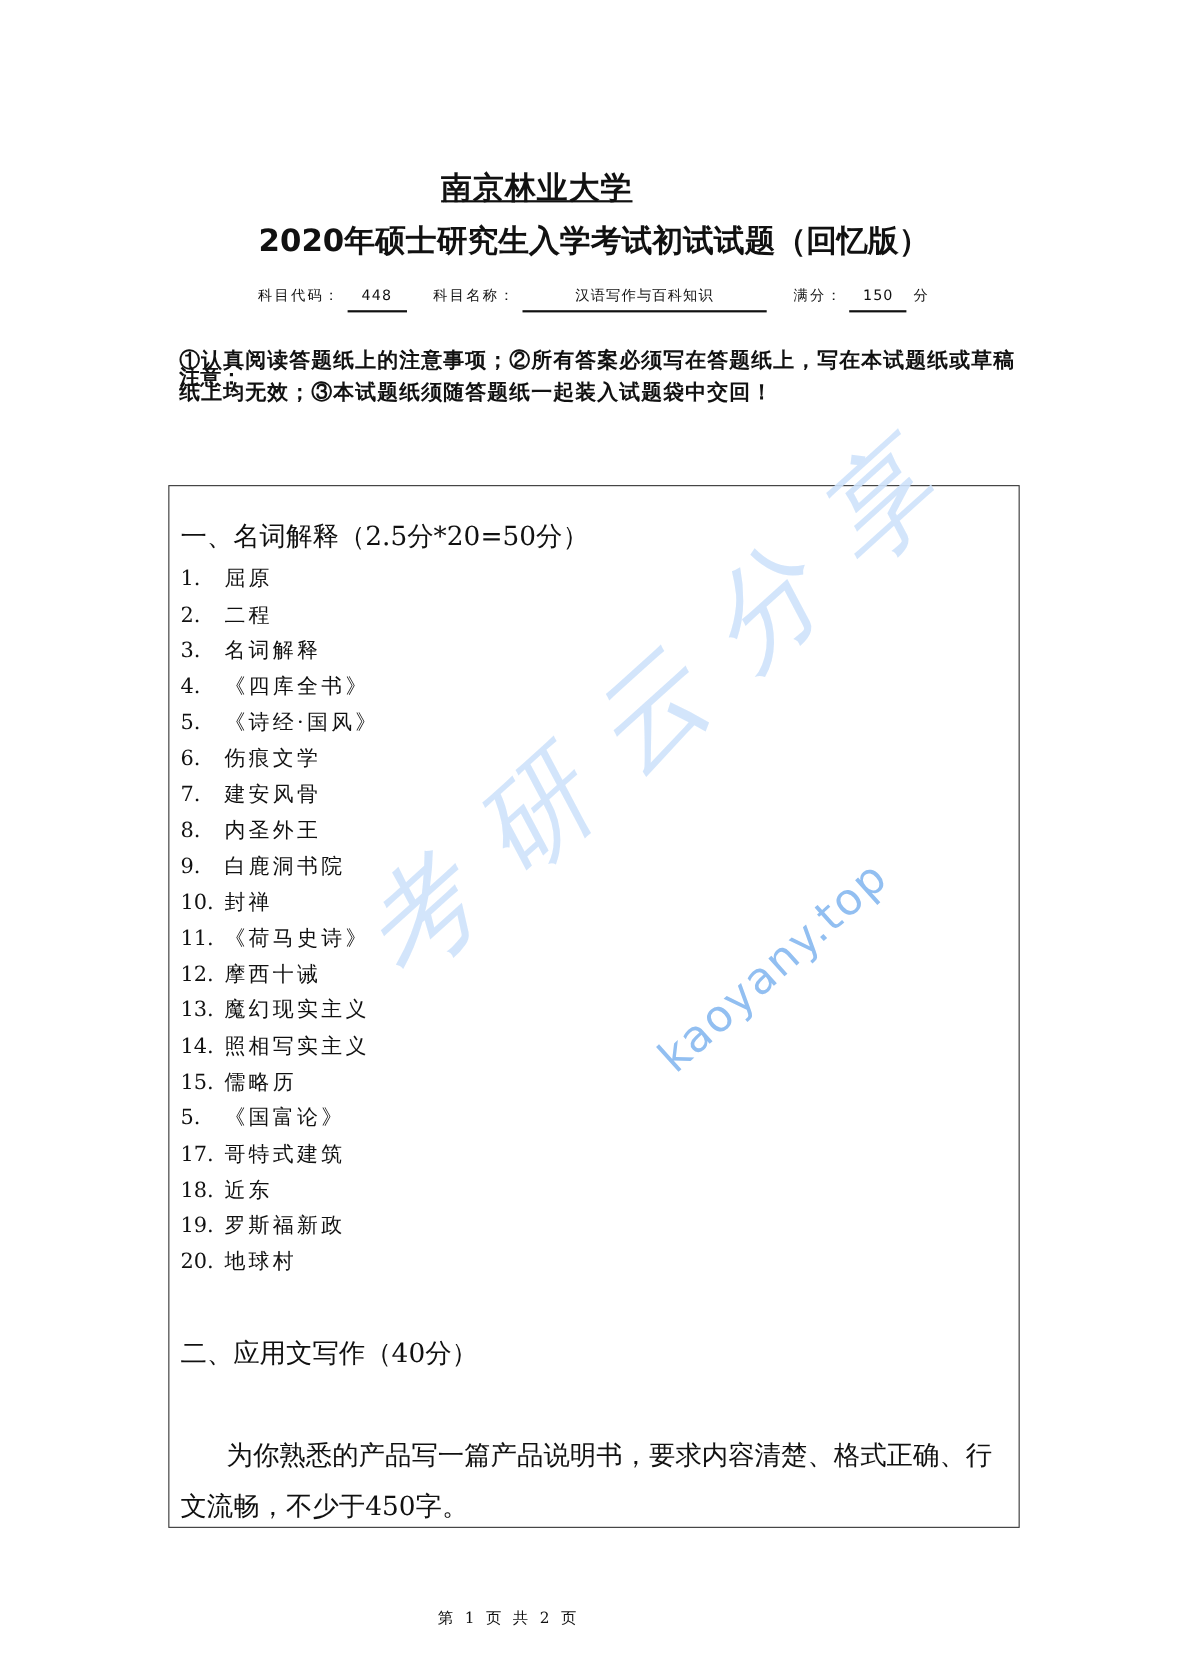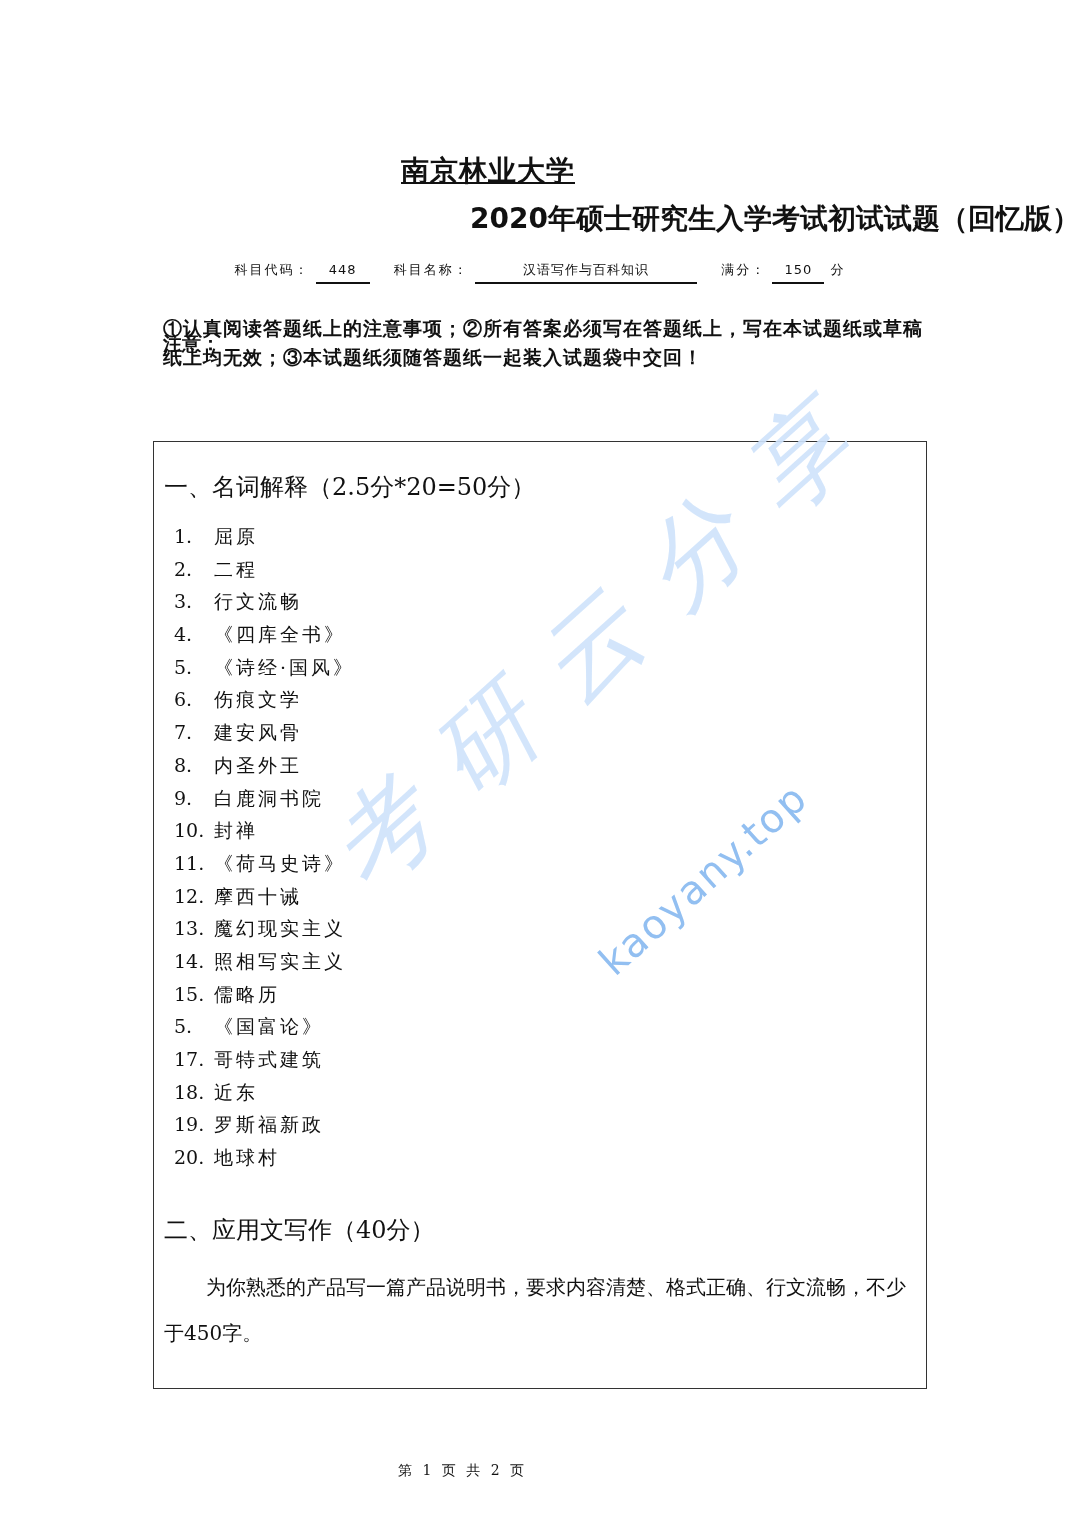--- a/index.html
+++ b/index.html
@@ -1,39 +1,39 @@
 <!DOCTYPE html>
 <html><head>
 <meta charset="utf-8">
 <style>
   html, body { margin: 0; padding: 0; background: #ffffff; }
   body { width: 1080px; height: 1527px; position: relative; overflow: hidden;
          font-family: "DejaVu Serif", "Liberation Serif", serif; color: #111; }
   .title1 { position: absolute; top: 152px; left: 0; width: 976px; text-align: center;
             font-family: "DejaVu Sans", "Liberation Sans", sans-serif; font-weight: bold; font-size: 28px; letter-spacing: 1px; text-decoration: underline; }
-  .title2 { position: absolute; top: 200px; left: 0; width: 1080px; text-align: right;
+  .title2 { position: absolute; top: 200px; left: 0; width: 1080px; text-align: center;
             font-family: "DejaVu Sans", "Liberation Sans", sans-serif; font-weight: bold; font-size: 28px; }
   .meta { position: absolute; top: 258px; left: 0; width: 1080px; text-align: center; font-size: 13px; letter-spacing: 2px; }
   .meta .u { display: inline-block; border-bottom: 2px solid #111; padding: 0 6px; line-height: 24px; font-family: "DejaVu Sans", sans-serif; letter-spacing: 1px; }
   .meta .code { min-width: 42px; }
   .meta .name { min-width: 210px; }
   .meta .score { min-width: 40px; }
   .meta .gap { display: inline-block; width: 12px; }
   .notice { position: absolute; top: 314px; left: 163px; width: 760px; font-size: 19px; line-height: 29px; font-weight: bold; }
   .notice .lbl { position: absolute; left: 0; top: 15px; font-family: "DejaVu Sans", sans-serif; font-weight: bold; }
   .notice .body { letter-spacing: 1px; }
   .box { position: absolute; top: 441px; left: 153px; width: 772px; height: 946px; border: 1.5px solid #333; }
   .sec-title { position: absolute; left: 10px; font-size: 24px; font-weight: normal; }
   .sec1 { top: 17px; margin-top: 12px; }
-  .list { position: absolute; top: 68px; left: 10px; margin: 10px; padding: 0; list-style: none; }
+  .list { position: absolute; top: 68px; left: 10px; margin: 0; padding: 0; list-style: none; }
   .list li { height: 32.7px; line-height: 32.7px; font-size: 19px; white-space: nowrap; }
   .list .num { display: inline-block; width: 40px; }
   .list .term { letter-spacing: 3px; }
   .sec2 { top: 772px; font-family: "DejaVu Serif", serif; }
-  .para { position: absolute; top: 822px; left: 10px; width: 755px; font-size: 20px; line-height: 46px; text-indent: 42px; }
+  .para { position: absolute; top: 858px; left: 10px; width: 755px; font-size: 24px; line-height: 46px; text-indent: 42px; }
   .footer { position: absolute; top: 1462px; left: 0; width: 925px; text-align: center; font-size: 14px; letter-spacing: 3px; }
   .wm { position: absolute; left: 0; top: 0; width: 1080px; height: 1527px; pointer-events: none; }
   .wm-cn { position: absolute; left: 300px; top: 820px; transform: rotate(-42deg); transform-origin: left top;
            font-size: 100px; color: #cfe3fb; letter-spacing: 40px; font-family: "DejaVu Serif", serif; font-style: italic; opacity: 0.9; }
   .wm-en { position: absolute; left: 590px; top: 950px; transform: rotate(-42deg); transform-origin: left top;
            font-size: 40px; color: #7fb4ef; font-family: "DejaVu Sans", sans-serif; letter-spacing: 2px; opacity: 0.85; }
 </style>
 </head>
 <body>
 
@@ -55,21 +55,21 @@
 <div class="notice">
   <span class="lbl">注意：</span>
   <div class="body">①认真阅读答题纸上的注意事项；②所有答案必须写在答题纸上，写在本试题纸或草稿纸上均无效；③本试题纸须随答题纸一起装入试题袋中交回！</div>
 </div>
 
 <div class="box">
   <div class="sec-title sec1">一、名词解释（2.5分*20=50分）</div>
   <ul class="list">
     <li><span class="num">1.</span><span class="term">屈原</span></li>
     <li><span class="num">2.</span><span class="term">二程</span></li>
-    <li><span class="num">3.</span><span class="term">行文流畅</span></li>
+    <li><span class="num">3.</span><span class="term">名词解释</span></li>
     <li><span class="num">4.</span><span class="term">《四库全书》</span></li>
     <li><span class="num">5.</span><span class="term">《诗经·国风》</span></li>
     <li><span class="num">6.</span><span class="term">伤痕文学</span></li>
     <li><span class="num">7.</span><span class="term">建安风骨</span></li>
     <li><span class="num">8.</span><span class="term">内圣外王</span></li>
     <li><span class="num">9.</span><span class="term">白鹿洞书院</span></li>
     <li><span class="num">10.</span><span class="term">封禅</span></li>
     <li><span class="num">11.</span><span class="term">《荷马史诗》</span></li>
     <li><span class="num">12.</span><span class="term">摩西十诫</span></li>
     <li><span class="num">13.</span><span class="term">魔幻现实主义</span></li>

